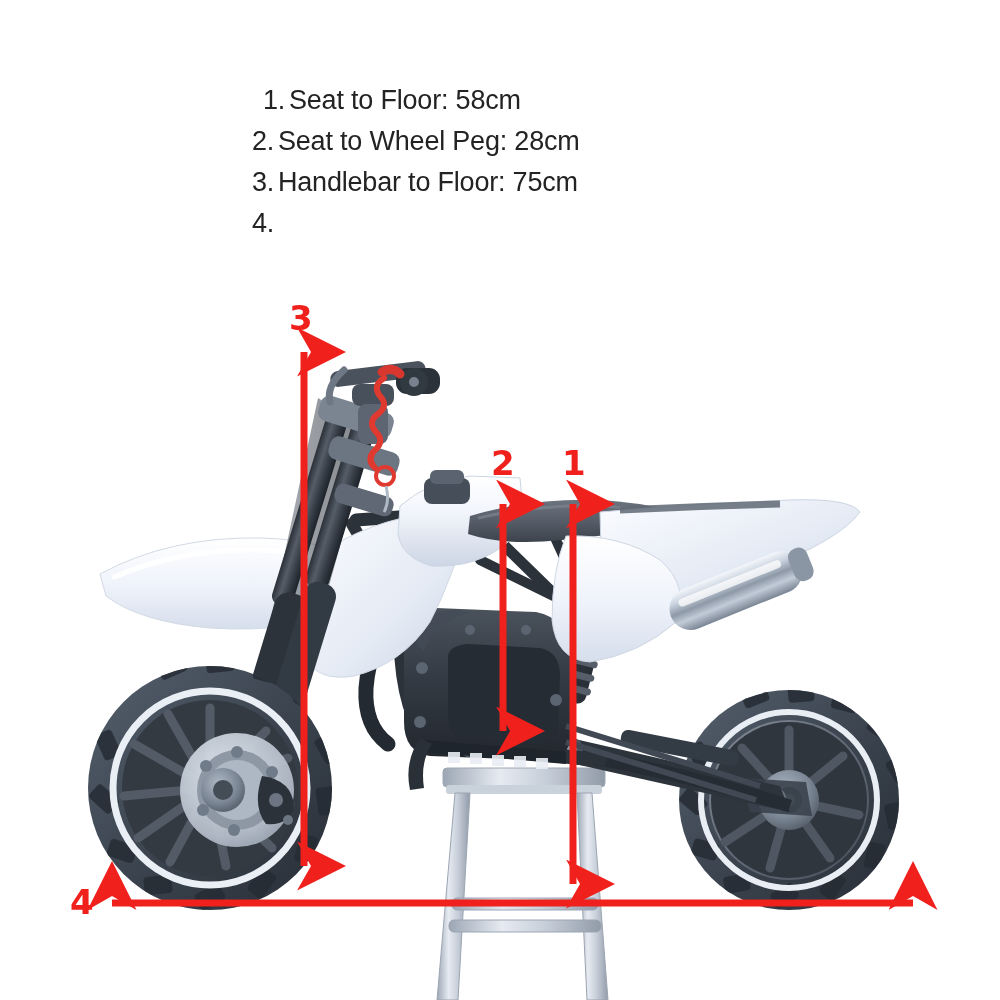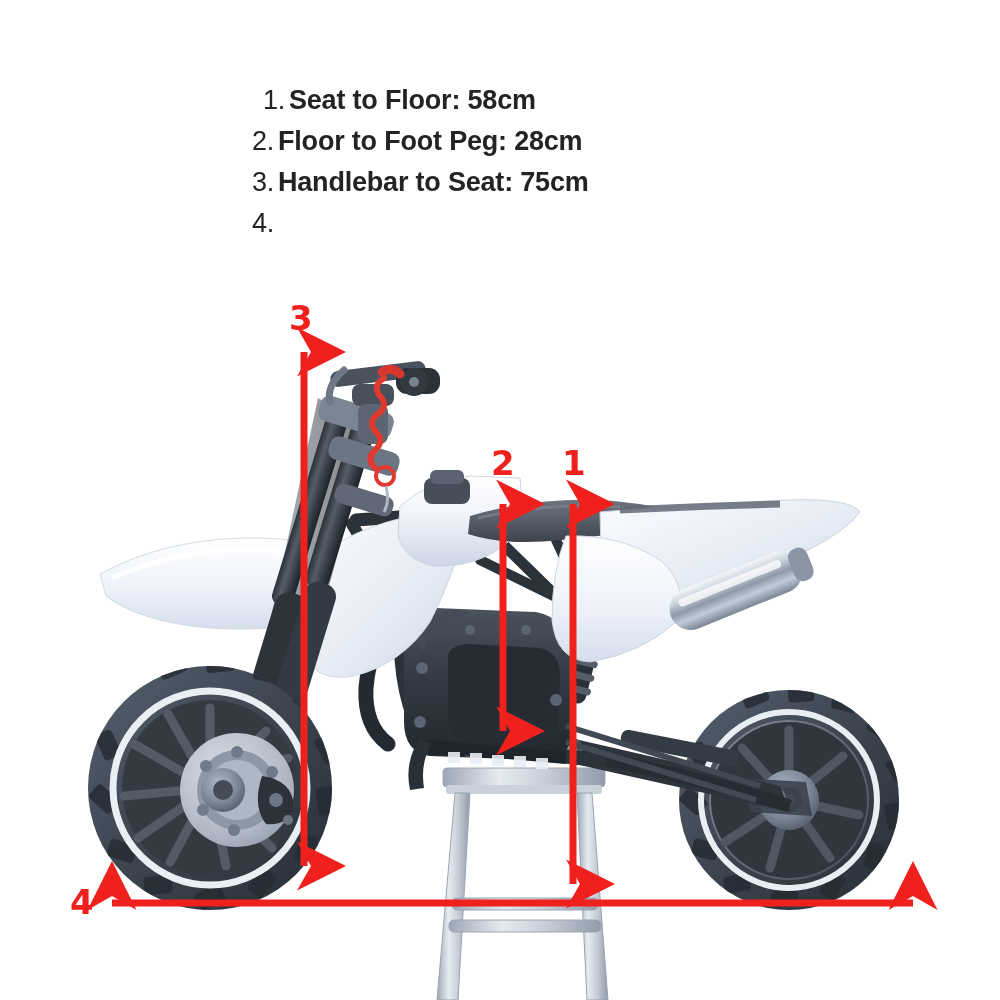--- a/index.html
+++ b/index.html
@@ -34,21 +34,21 @@
     white-space: nowrap;
     display: flex;
     align-items: baseline;
   }
   .spec-line .num {
     display: inline-block;
     width: 26px;
     text-align: left;
   }
   .spec-line.indent { padding-left: 11px; }
-  .spec-line .txt { display: inline-block; font-weight: bold; }
+  .spec-line .txt { display: inline-block; }
 
   
   #photo {
     position: absolute;
     left: 0; top: 0;
     width: 1000px; height: 1000px;
   }
 
   
   #measures {
@@ -392,24 +392,24 @@
   <div class="mlabel" style="left:562px; top:446px;">1</div>
   <div class="mlabel" style="left:70px; top:885px;">4</div>
 
   <div class="spec-list">
     <div class="spec-line indent">
       <span class="num">1.</span>
       <span class="txt">Seat to Floor: 58cm</span>
     </div>
     <div class="spec-line">
       <span class="num">2.</span>
-      <span class="txt">Floor to Foot Peg: 28cm</span>
+      <span class="txt">Seat to Wheel Peg: 28cm</span>
     </div>
     <div class="spec-line">
       <span class="num">3.</span>
-      <span class="txt">Handlebar to Seat: 75cm</span>
+      <span class="txt">Handlebar to Floor: 75cm</span>
     </div>
     <div class="spec-line">
       <span class="num">4.</span>
     </div>
   </div>
 
 </div>
 
 </body></html>

